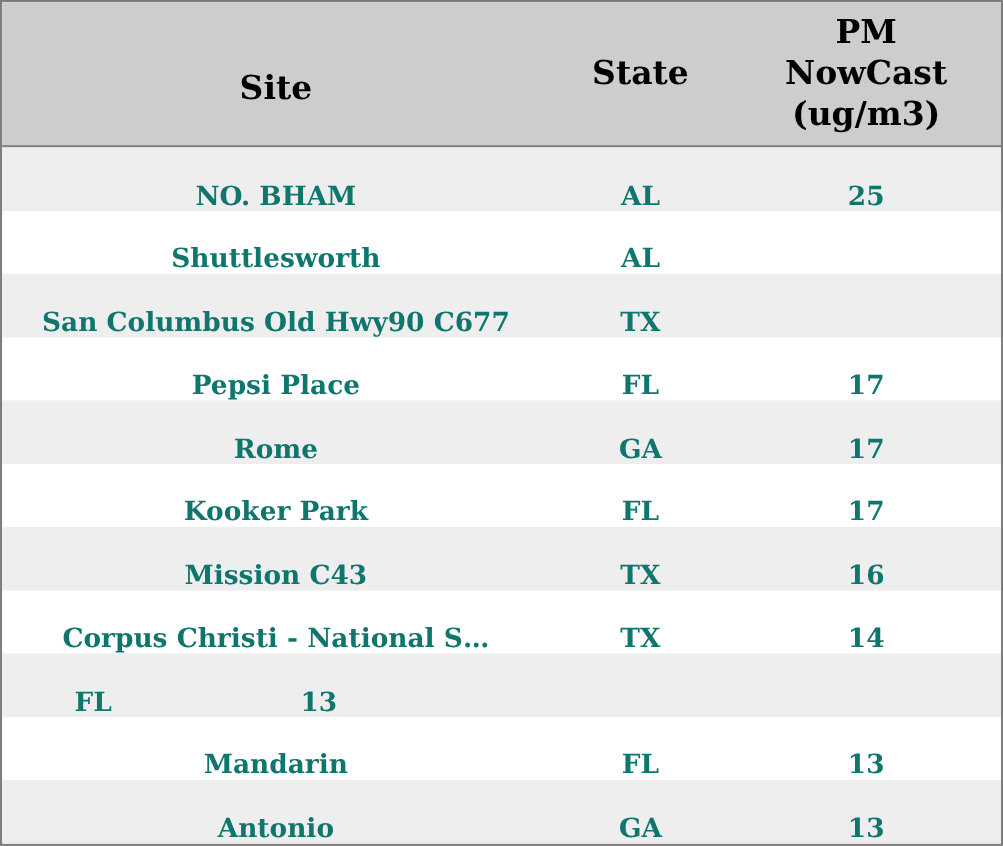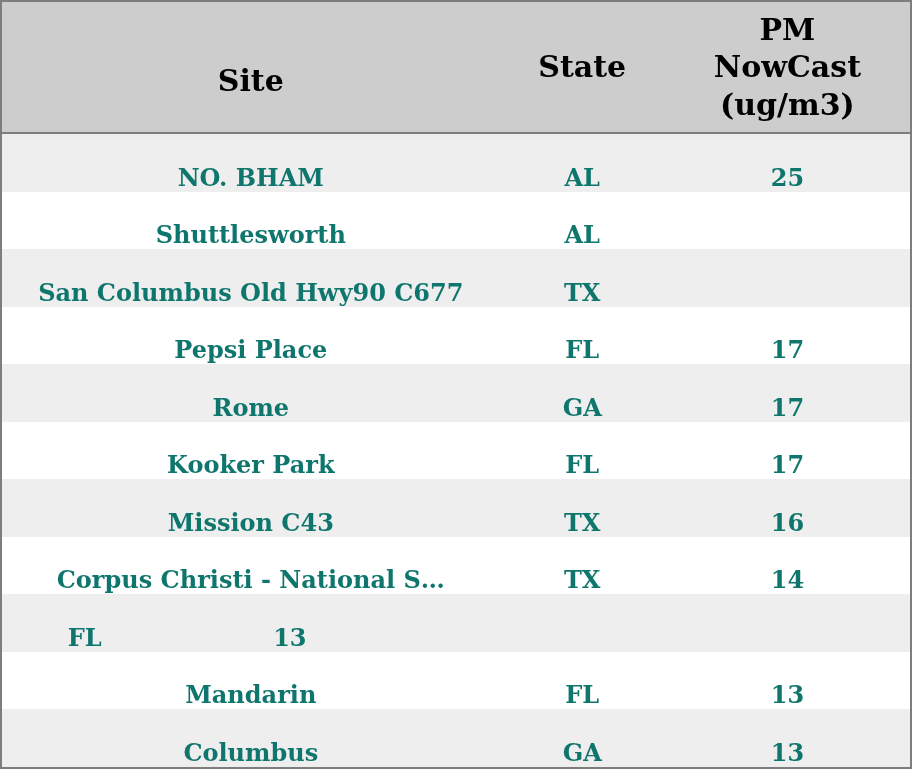--- a/index.html
+++ b/index.html
@@ -128,19 +128,19 @@
       <div class="cell col-pm">13</div>
     </div>
 
     <div class="row">
       <div class="cell col-site">Mandarin</div>
       <div class="cell col-state">FL</div>
       <div class="cell col-pm">13</div>
     </div>
 
     <div class="row">
-      <div class="cell col-site">Columbus</div>
+      <div class="cell col-site">Antonio</div>
       <div class="cell col-state">GA</div>
       <div class="cell col-pm">13</div>
     </div>
 
   </div>
 </div>
 
 </body></html>

